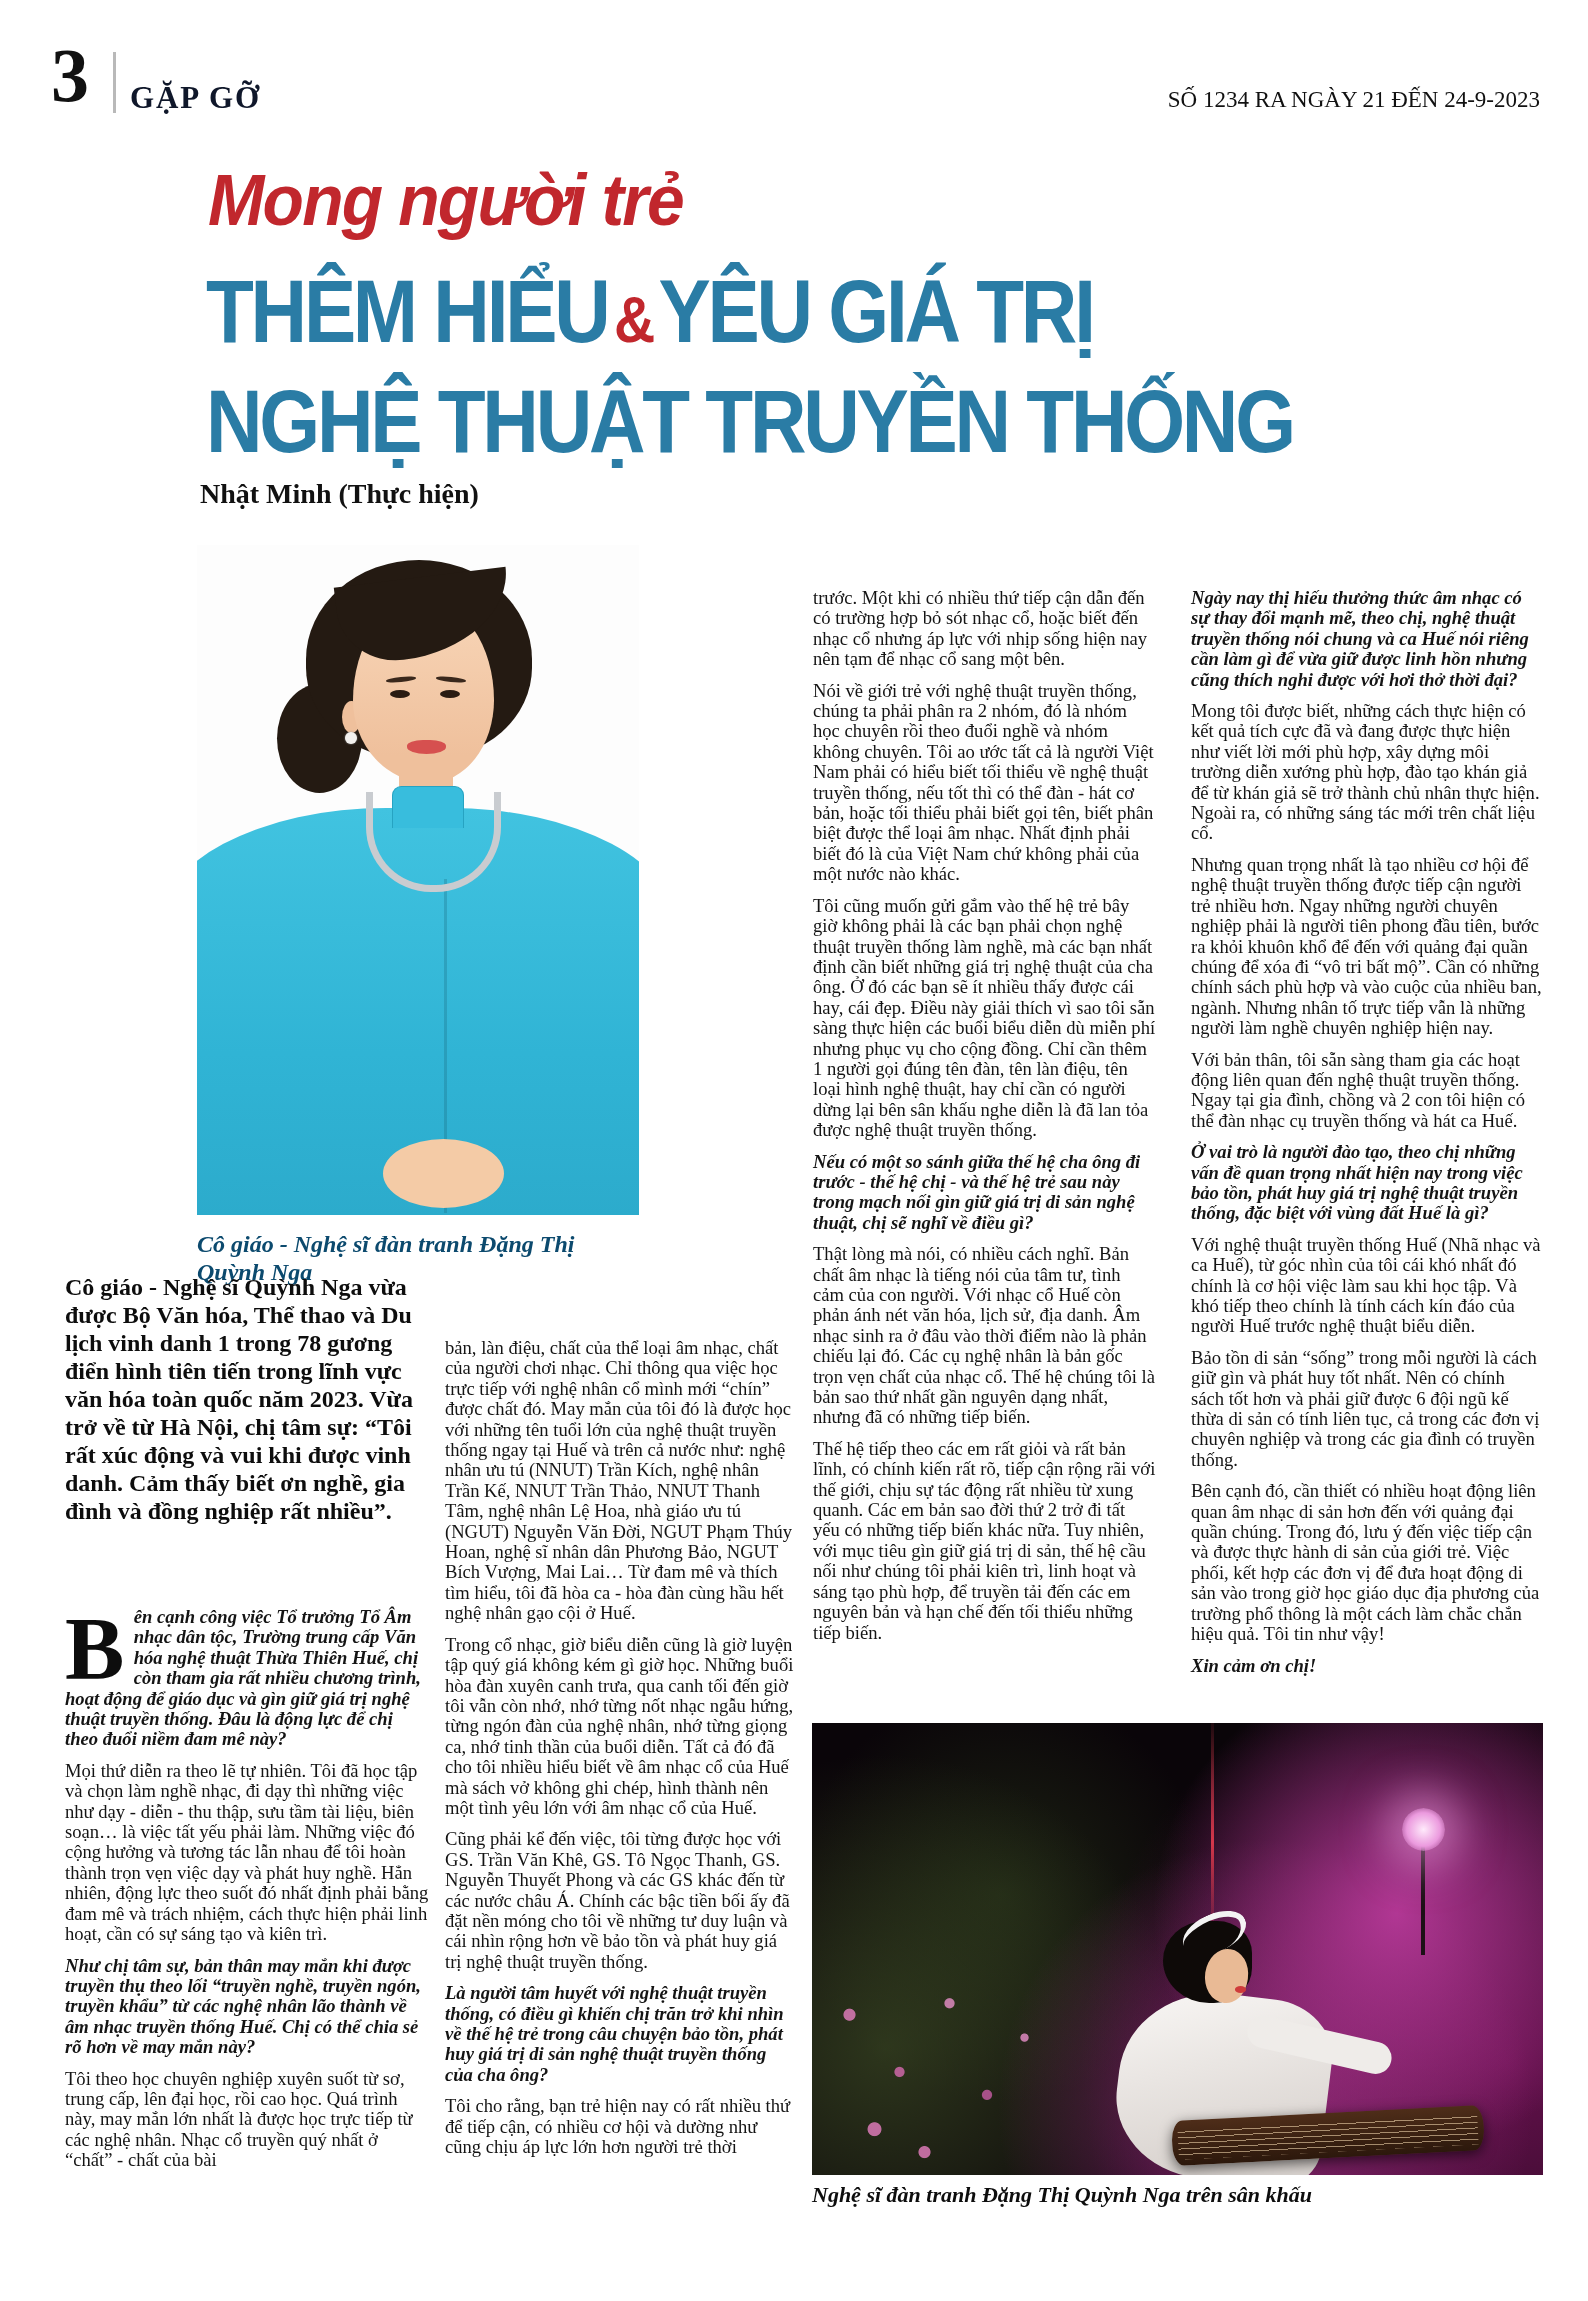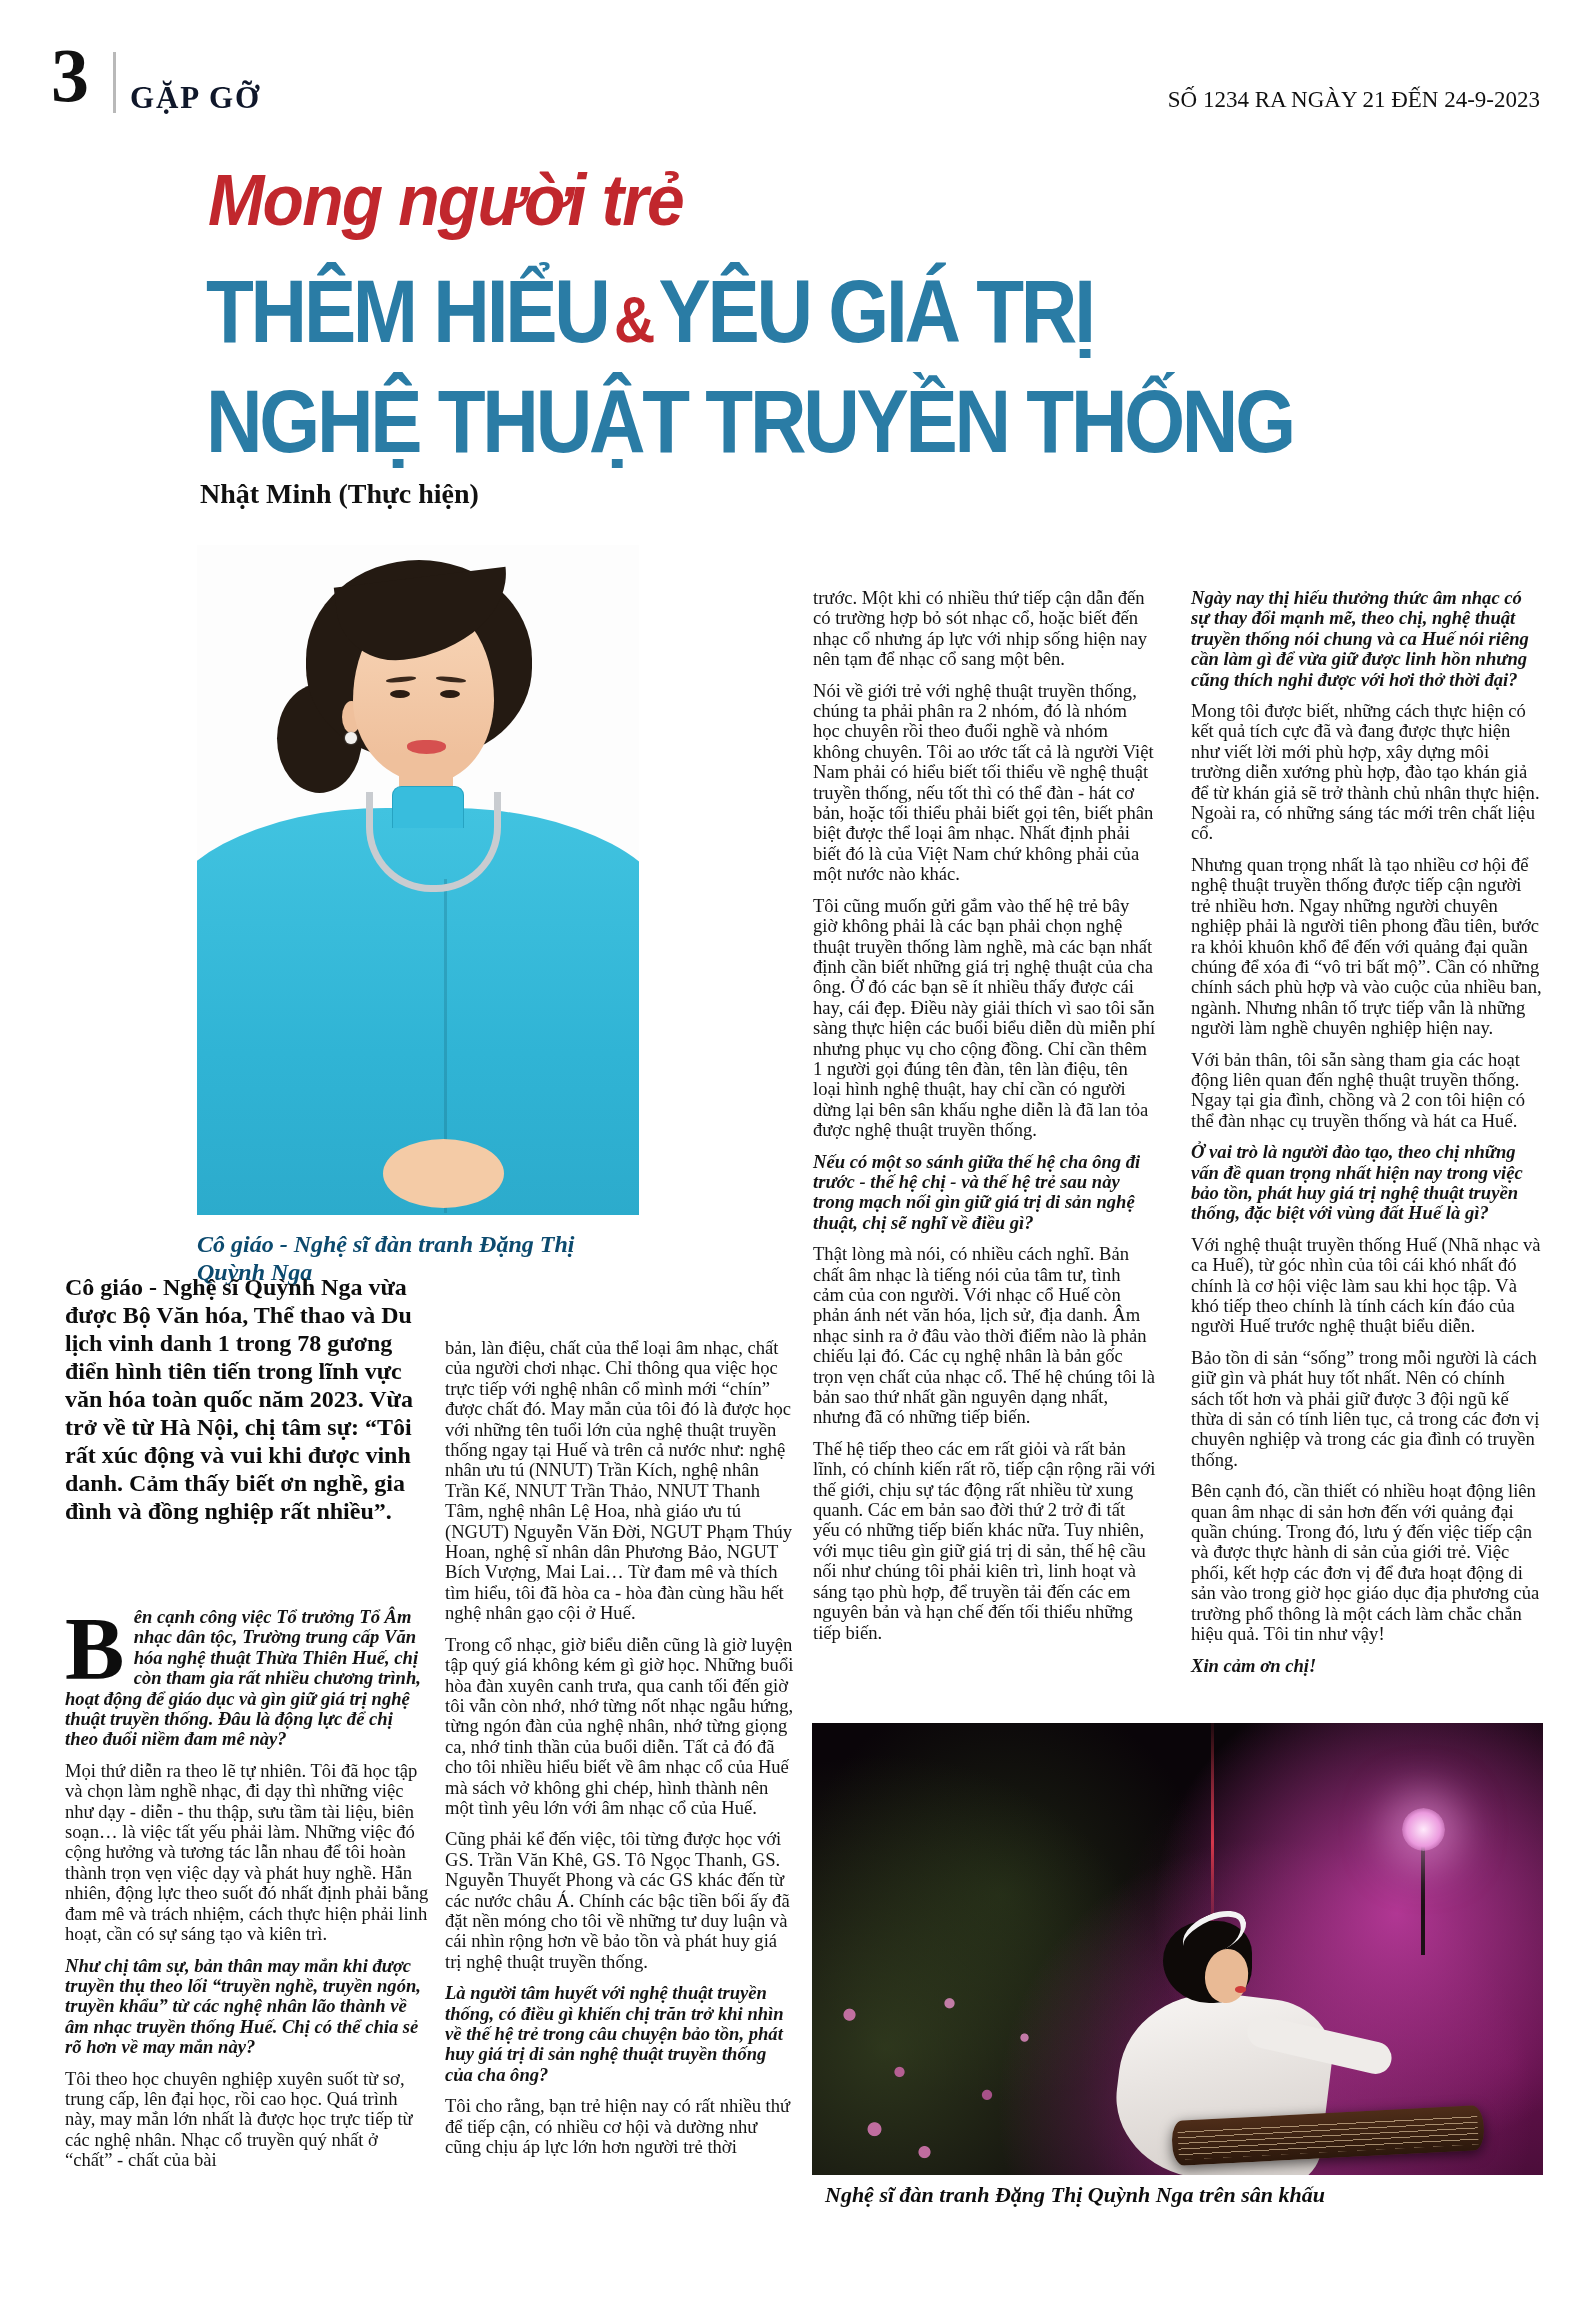--- a/index.html
+++ b/index.html
@@ -99,21 +99,21 @@
   .pb-body{position:absolute;left:306px;top:271px;width:210px;height:186px;
            background:linear-gradient(160deg,#faf8f6 0%,#d9d3cf 80%);
            border-radius:48% 30% 22% 42%;transform:rotate(7deg);}
   .pb-arm{position:absolute;left:434px;top:306px;width:147px;height:32px;background:#efecE9;
           border-radius:16.7px;transform:rotate(13deg);}
   .pb-zither{position:absolute;left:360px;top:390px;width:312px;height:45px;transform:rotate(-3deg);
              background:linear-gradient(180deg,#4e2d19 0%,#2c180c 100%);border-radius:11px/20.4px;
              box-shadow:0 3.7px 13px rgba(0,0,0,.6);}
   .pb-strings{position:absolute;left:5.6px;top:6.5px;right:5.6px;bottom:6.5px;
               background:repeating-linear-gradient(0deg,transparent 0 4.6px,rgba(255,228,185,.55) 4.6px 5.6px);}
-  .cap-bottom{left:812px;top:2182px;width:731px;font:italic bold 22px/26px "Liberation Serif",serif;color:#0d0d0d;margin-left:13px;}
+  .cap-bottom{left:812px;top:2182px;width:731px;font:italic bold 22px/26px "Liberation Serif",serif;color:#0d0d0d;}
 </style>
 </head>
 <body>
 
 <div>
 
   <div class="abs pagenum">3</div>
   <div class="abs pagebar"></div>
   <div class="abs section">GẶP GỠ</div>
   <div class="abs issue">SỐ 1234 RA NGÀY 21 ĐẾN 24-9-2023</div>
@@ -167,21 +167,21 @@
       <p class="para answer">Thật lòng mà nói, có nhiều cách nghĩ. Bản chất âm nhạc là tiếng nói của tâm tư, tình cảm của con người. Với nhạc cổ Huế còn phản ánh nét văn hóa, lịch sử, địa danh. Âm nhạc sinh ra ở đâu vào thời điểm nào là phản chiếu lại đó. Các cụ nghệ nhân là bản gốc trọn vẹn chất của nhạc cổ. Thế hệ chúng tôi là bản sao thứ nhất gần nguyên dạng nhất, nhưng đã có những tiếp biến.</p>
       <p class="para answer">Thế hệ tiếp theo các em rất giỏi và rất bản lĩnh, có chính kiến rất rõ, tiếp cận rộng rãi với thế giới, chịu sự tác động rất nhiều từ xung quanh. Các em bản sao đời thứ 2 trở đi tất yếu có những tiếp biến khác nữa. Tuy nhiên, với mục tiêu gìn giữ giá trị di sản, thế hệ cầu nối như chúng tôi phải kiên trì, linh hoạt và sáng tạo phù hợp, để truyền tải đến các em nguyên bản và hạn chế đến tối thiểu những tiếp biến.</p>
     </section>
   <section class="col col4">
       <p class="para question">Ngày nay thị hiếu thưởng thức âm nhạc có sự thay đổi mạnh mẽ, theo chị, nghệ thuật truyền thống nói chung và ca Huế nói riêng cần làm gì để vừa giữ được linh hồn nhưng cũng thích nghi được với hơi thở thời đại?</p>
       <p class="para answer">Mong tôi được biết, những cách thực hiện có kết quả tích cực đã và đang được thực hiện như viết lời mới phù hợp, xây dựng môi trường diễn xướng phù hợp, đào tạo khán giả để từ khán giả sẽ trở thành chủ nhân thực hiện. Ngoài ra, có những sáng tác mới trên chất liệu cổ.</p>
       <p class="para answer">Nhưng quan trọng nhất là tạo nhiều cơ hội để nghệ thuật truyền thống được tiếp cận người trẻ nhiều hơn. Ngay những người chuyên nghiệp phải là người tiên phong đầu tiên, bước ra khỏi khuôn khổ để đến với quảng đại quần chúng để xóa đi “vô tri bất mộ”. Cần có những chính sách phù hợp và vào cuộc của nhiều ban, ngành. Nhưng nhân tố trực tiếp vẫn là những người làm nghề chuyên nghiệp hiện nay.</p>
       <p class="para answer">Với bản thân, tôi sẵn sàng tham gia các hoạt động liên quan đến nghệ thuật truyền thống. Ngay tại gia đình, chồng và 2 con tôi hiện có thể đàn nhạc cụ truyền thống và hát ca Huế.</p>
       <p class="para question">Ở vai trò là người đào tạo, theo chị những vấn đề quan trọng nhất hiện nay trong việc bảo tồn, phát huy giá trị nghệ thuật truyền thống, đặc biệt với vùng đất Huế là gì?</p>
       <p class="para answer">Với nghệ thuật truyền thống Huế (Nhã nhạc và ca Huế), từ góc nhìn của tôi cái khó nhất đó chính là cơ hội việc làm sau khi học tập. Và khó tiếp theo chính là tính cách kín đáo của người Huế trước nghệ thuật biểu diễn.</p>
-      <p class="para answer">Bảo tồn di sản “sống” trong mỗi người là cách giữ gìn và phát huy tốt nhất. Nên có chính sách tốt hơn và phải giữ được 3 đội ngũ kế thừa di sản có tính liên tục, cả trong các đơn vị chuyên nghiệp và trong các gia đình có truyền thống.</p>
+      <p class="para answer">Bảo tồn di sản “sống” trong mỗi người là cách giữ gìn và phát huy tốt nhất. Nên có chính sách tốt hơn và phải giữ được 6 đội ngũ kế thừa di sản có tính liên tục, cả trong các đơn vị chuyên nghiệp và trong các gia đình có truyền thống.</p>
       <p class="para answer">Bên cạnh đó, cần thiết có nhiều hoạt động liên quan âm nhạc di sản hơn đến với quảng đại quần chúng. Trong đó, lưu ý đến việc tiếp cận và được thực hành di sản của giới trẻ. Việc phối, kết hợp các đơn vị để đưa hoạt động di sản vào trong giờ học giáo dục địa phương của trường phổ thông là một cách làm chắc chắn hiệu quả. Tôi tin như vậy!</p>
       <p class="para question">Xin cảm ơn chị!</p>
     </section>
 
   <div class="abs photo-bottom">
     <div class="pb-flowers"></div>
     <div class="pb-string"></div>
     <div class="pb-lampstand"></div>
     <div class="pb-lamp"></div>
     <div class="pb-body"></div>

